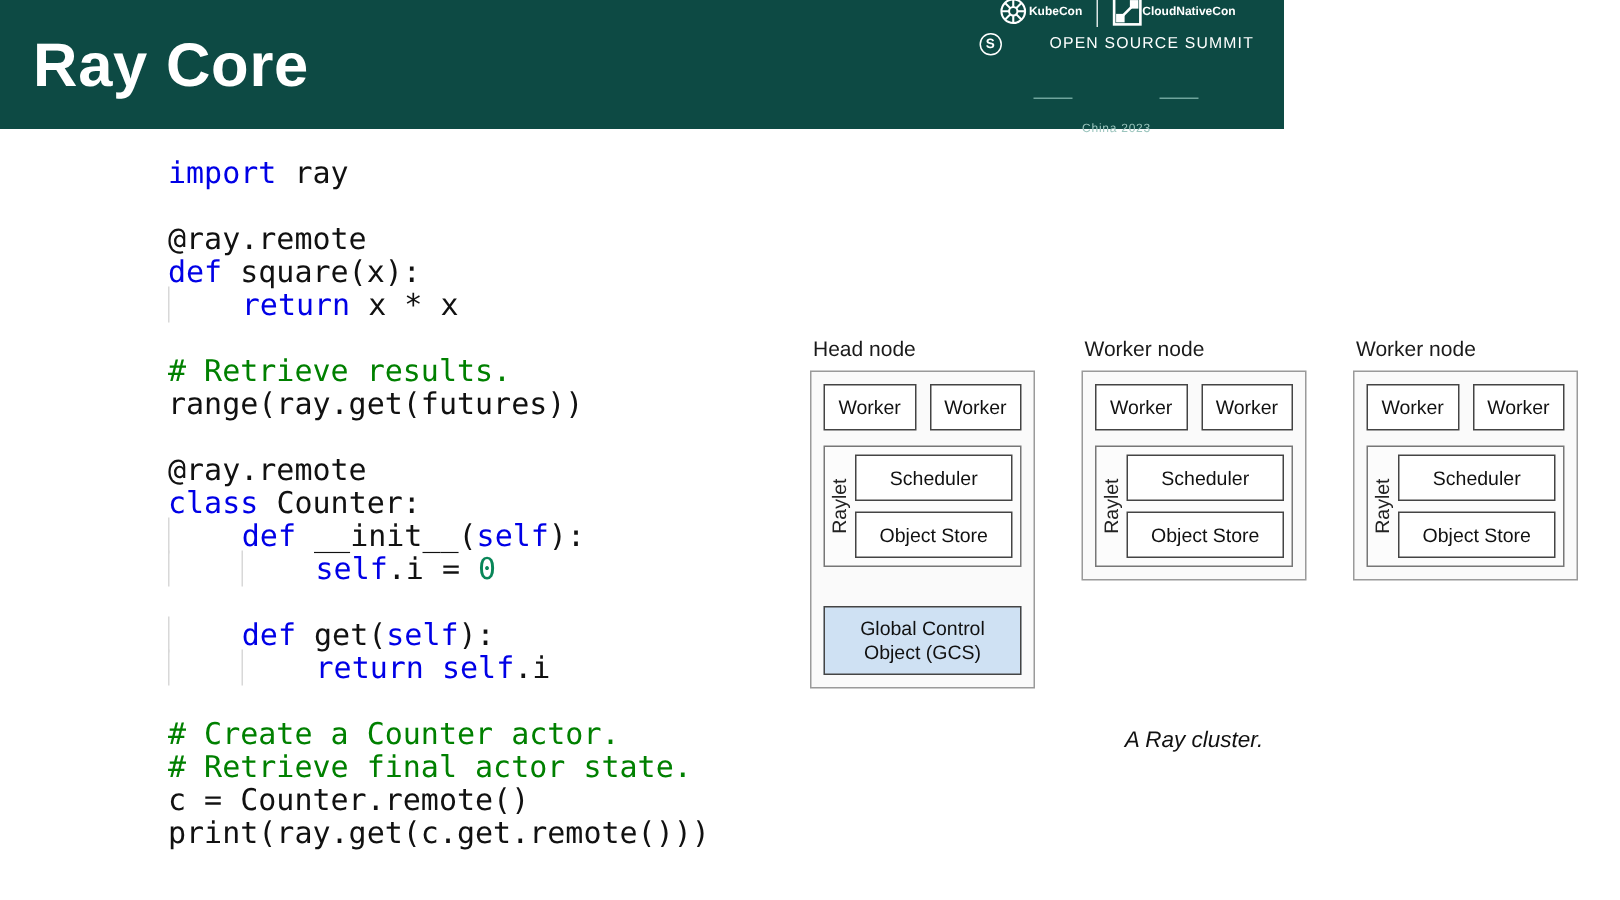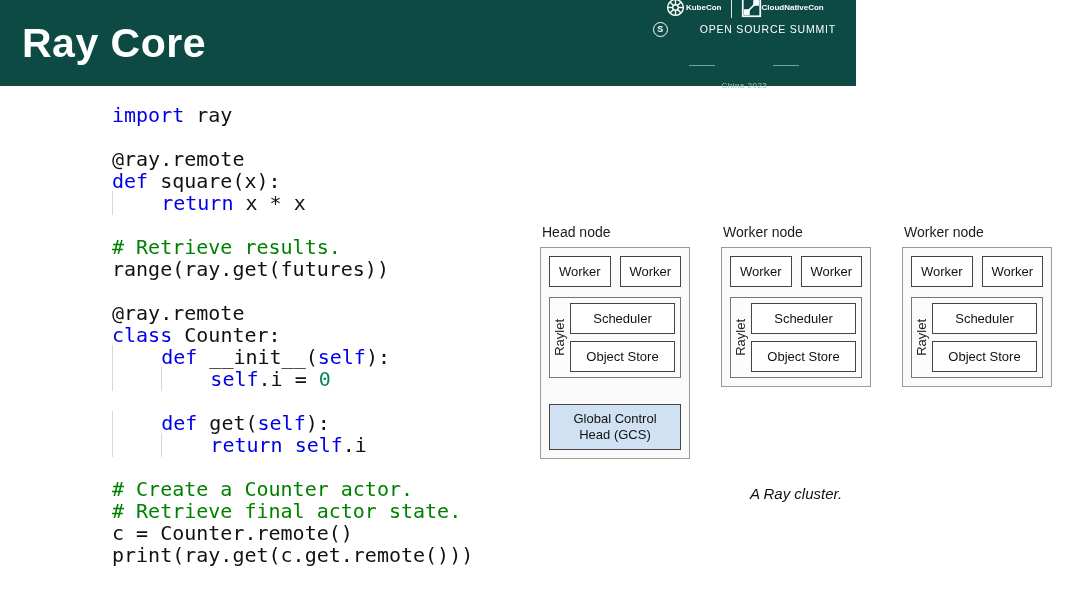--- a/index.html
+++ b/index.html
@@ -144,21 +144,21 @@
           </div>
           <div class="raylet">
             <div class="raylet-label">Raylet</div>
             <div class="raylet-col">
               <div class="small-box">Scheduler</div>
               <div class="small-box">Object Store</div>
             </div>
           </div>
           <div class="gcs">
             <div class="gcs-line">Global Control</div>
-            <div class="gcs-line">Head (GCS)</div>
+            <div class="gcs-line">Object (GCS)</div>
           </div>
         </div>
       </div>
       <div class="node">
         <div class="node-title">Worker node</div>
         <div class="node-box">
           <div class="row-boxes">
             <div class="small-box">Worker</div>
             <div class="small-box">Worker</div>
           </div>

